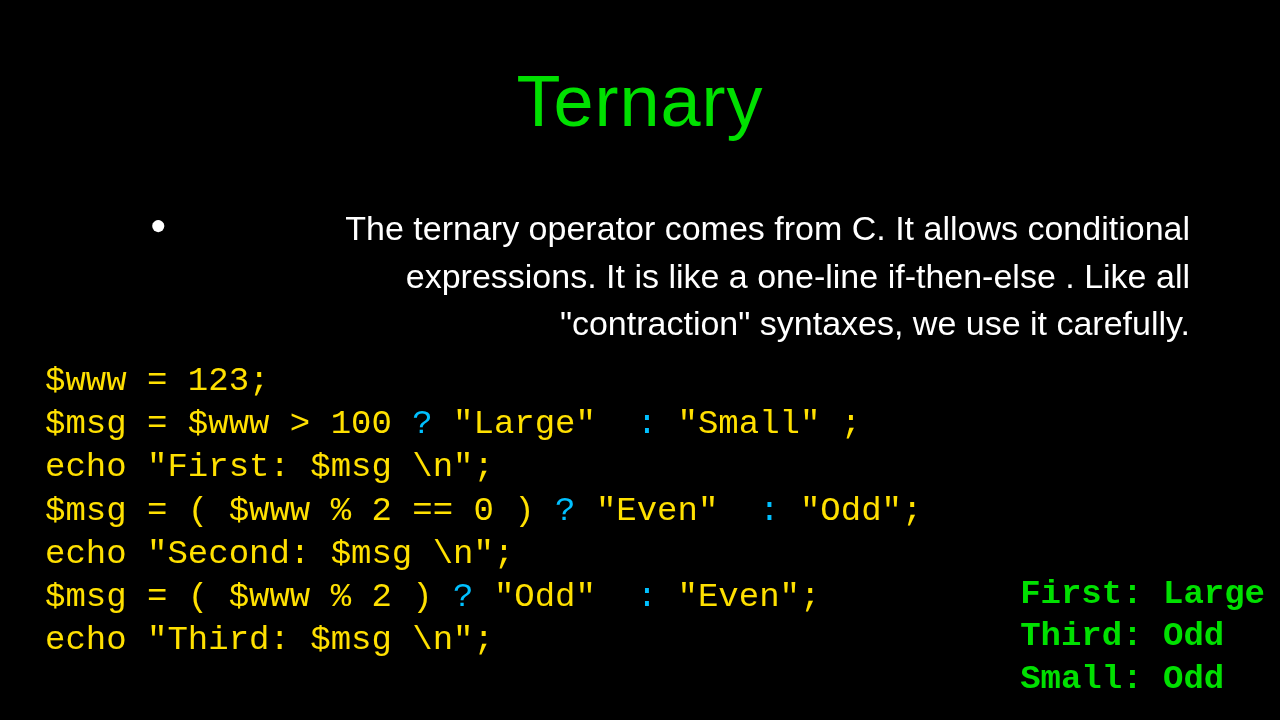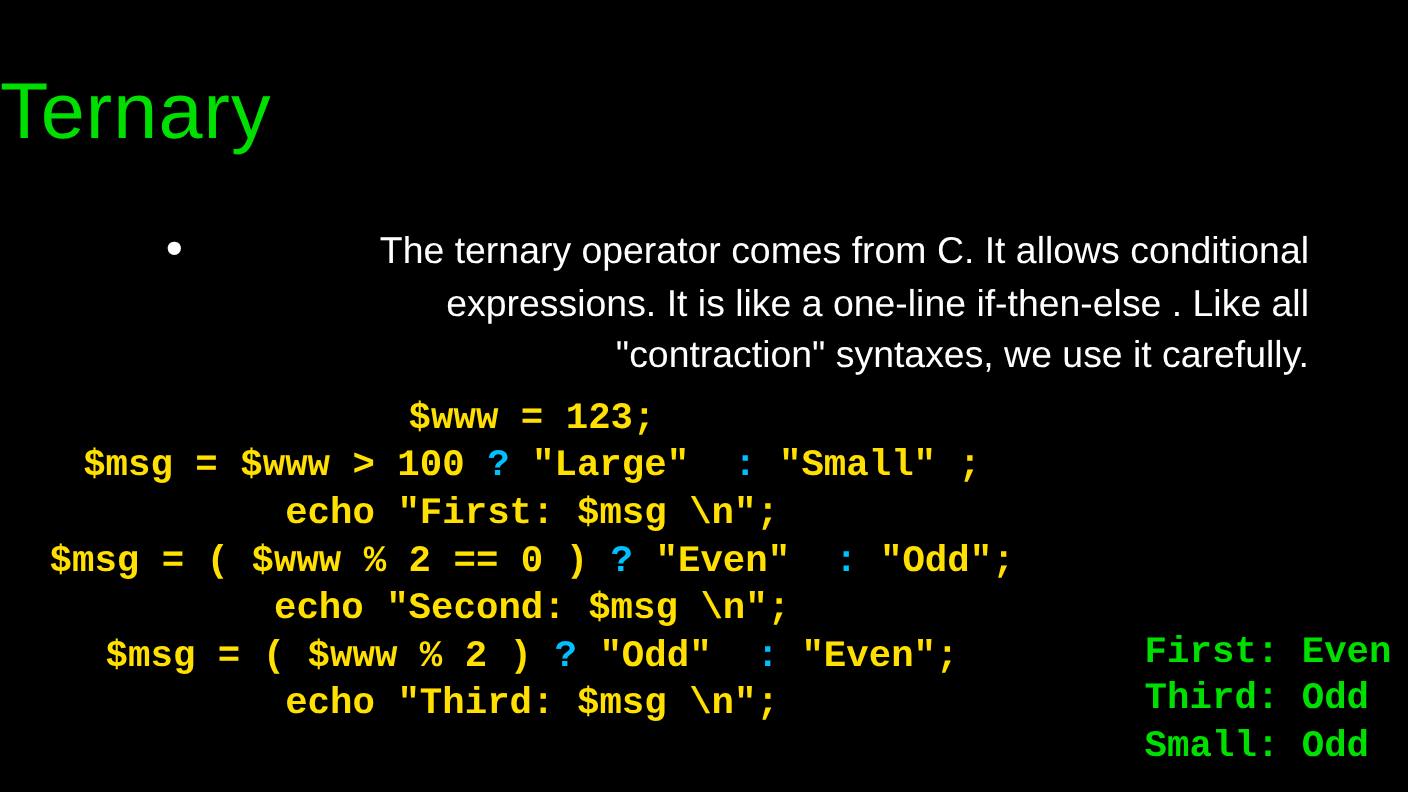--- a/index.html
+++ b/index.html
@@ -14,21 +14,21 @@
   .slide {
     position: relative;
     width: 1280px;
     height: 720px;
   }
   .title {
     position: absolute;
     top: 60px;
     left: 0;
     width: 1280px;
-    text-align: left;
+    text-align: center;
     color: #00e000;
     font-size: 72px;
     font-weight: 400;
     letter-spacing: 1px;
   }
   .bullet-row {
     position: absolute;
     top: 205px;
     left: 150px;
     right: 90px;
@@ -48,25 +48,24 @@
     line-height: 1.4;
     font-weight: 400;
     text-align: right;
   }
   .code-block {
     position: absolute;
     top: 360px;
     left: 45px;
     font-family: "Courier New", Courier, monospace;
     font-size: 34px;
-    font-weight: bold;
+    font-weight: normal;
     color: #ffe000;
     line-height: 1.27;
     white-space: pre;
-    text-align: center;
   }
   .code-block .op {
     color: #00c0ff;
   }
   .output-block {
     position: absolute;
     right: 15px;
     bottom: 20px;
     font-family: "Courier New", Courier, monospace;
     font-size: 34px;
@@ -90,17 +89,17 @@
   </div>
 
   <div class="code-block"><span>$www = 123;</span>
 <span><span>$msg = $www &gt; 100 </span><span class="op">?</span><span> "Large"  </span><span class="op">:</span><span> "Small" ;</span></span>
 <span>echo "First: $msg \n";</span>
 <span><span>$msg = ( $www % 2 == 0 ) </span><span class="op">?</span><span> "Even"  </span><span class="op">:</span><span> "Odd";</span></span>
 <span>echo "Second: $msg \n";</span>
 <span><span>$msg = ( $www % 2 ) </span><span class="op">?</span><span> "Odd"  </span><span class="op">:</span><span> "Even";</span></span>
 <span>echo "Third: $msg \n";</span></div>
 
-  <div class="output-block"><span>First: Even</span>
+  <div class="output-block"><span>First: Large</span>
 <span>Third: Odd</span>
 <span>Small: Odd</span></div>
 
 </div>
 
 </body></html>

